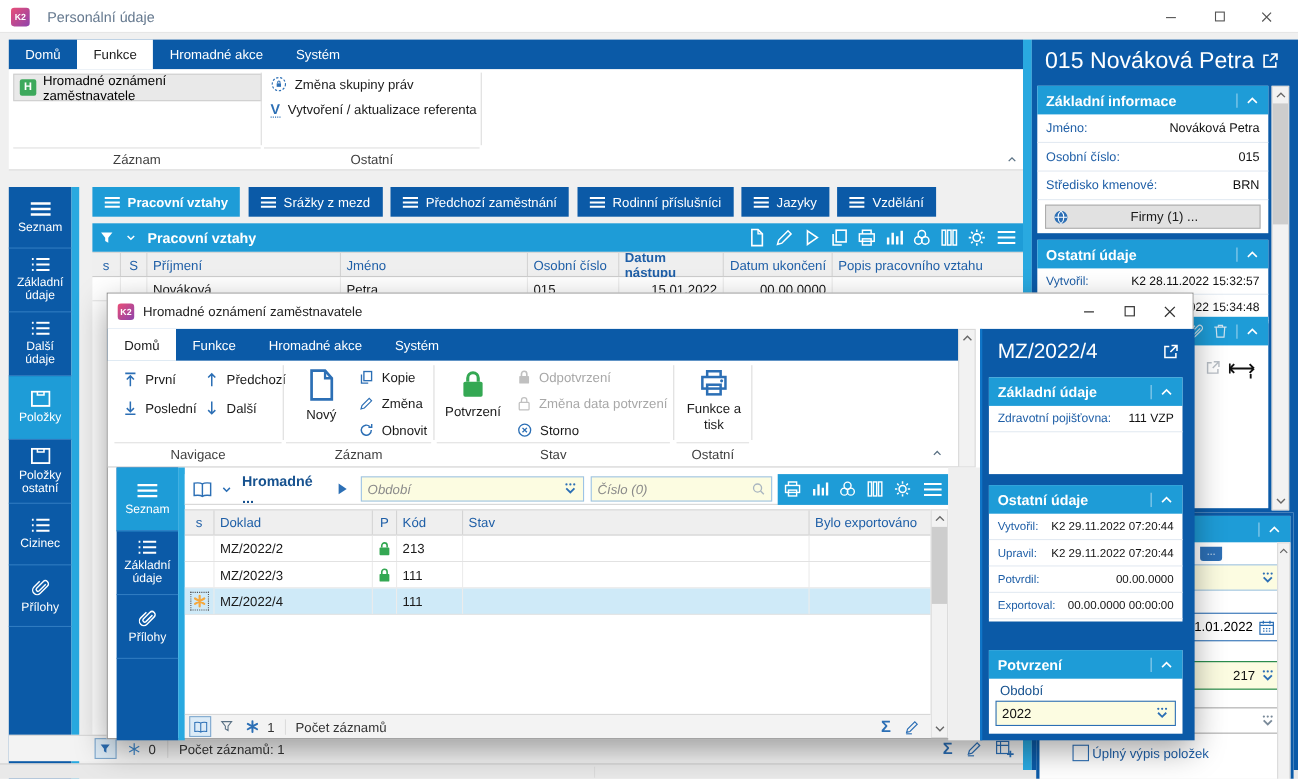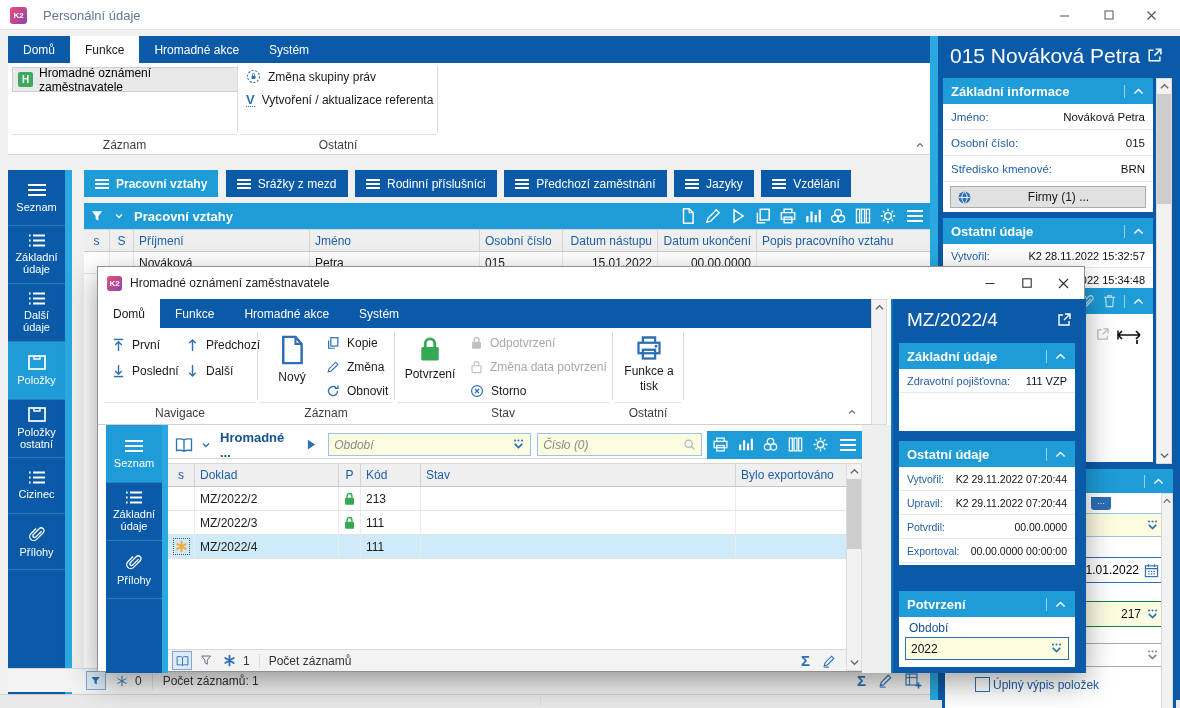--- a/index.html
+++ b/index.html
@@ -209,29 +209,29 @@
         </svg>
       </span>
       <span>Srážky z mezd</span>
     </span>
   <span class="ctab">
       <span class="ico" style="width:14px;height:10px;">
         <svg viewBox="0 0 14 10">
           <path d="M0 1h14M0 5h14M0 9h14" stroke="#fff" stroke-width="1.8"></path>
         </svg>
       </span>
-      <span>Rodinní příslušníci</span>
+      <span>Předchozí zaměstnání</span>
     </span>
   <span class="ctab">
       <span class="ico" style="width:14px;height:10px;">
         <svg viewBox="0 0 14 10">
           <path d="M0 1h14M0 5h14M0 9h14" stroke="#fff" stroke-width="1.8"></path>
         </svg>
       </span>
-      <span>Předchozí zaměstnání</span>
+      <span>Rodinní příslušníci</span>
     </span>
   <span class="ctab">
       <span class="ico" style="width:14px;height:10px;">
         <svg viewBox="0 0 14 10">
           <path d="M0 1h14M0 5h14M0 9h14" stroke="#fff" stroke-width="1.8"></path>
         </svg>
       </span>
       <span>Jazyky</span>
     </span>
   <span class="ctab">
@@ -317,21 +317,21 @@
       </svg>
     </span>
 </div>
 
 <div class="abs gh-row" style="left:84px; top:229px; width:846px; height:23px;">
   <span class="gh-cell" style="width:26px;justify-content:center;">s</span>
   <span class="gh-cell" style="width:24px;justify-content:center;">S</span>
   <span class="gh-cell" style="width:176px;">Příjmení</span>
   <span class="gh-cell" style="width:170px;">Jméno</span>
   <span class="gh-cell" style="width:83px;">Osobní číslo</span>
-  <span class="gh-cell r" style="width:95px;">Datum nástupu</span>
+  <span class="gh-cell r" style="width:95px;font-weight:bold;">Datum nástupu</span>
   <span class="gh-cell r" style="width:99px;">Datum ukončení</span>
   <span class="gh-cell" style="width:173px;border-right:none;">Popis pracovního vztahu</span>
 </div>
 <div class="abs gd-row" style="left:84px; top:252px; width:846px; height:22px;">
   <span class="gd-cell" style="width:26px;"></span>
   <span class="gd-cell" style="width:24px;"></span>
   <span class="gd-cell" style="width:176px;">Nováková</span>
   <span class="gd-cell" style="width:170px;">Petra</span>
   <span class="gd-cell" style="width:83px;">015</span>
   <span class="gd-cell r" style="width:95px;">15.01.2022</span>

